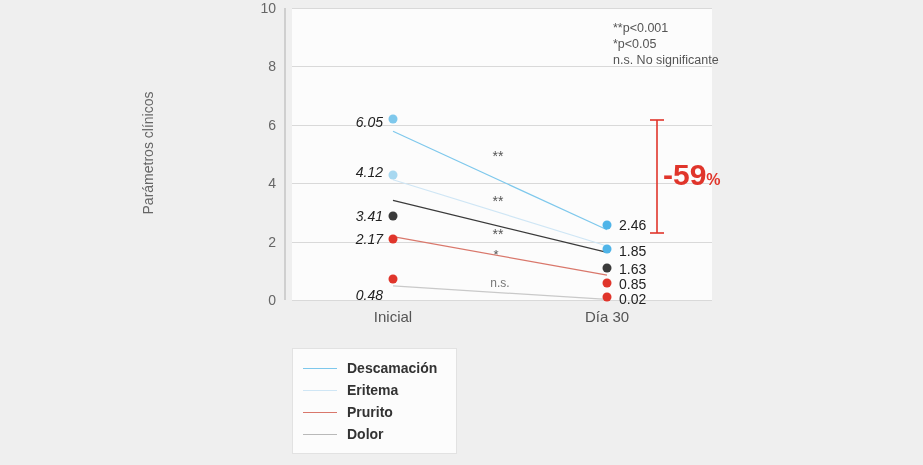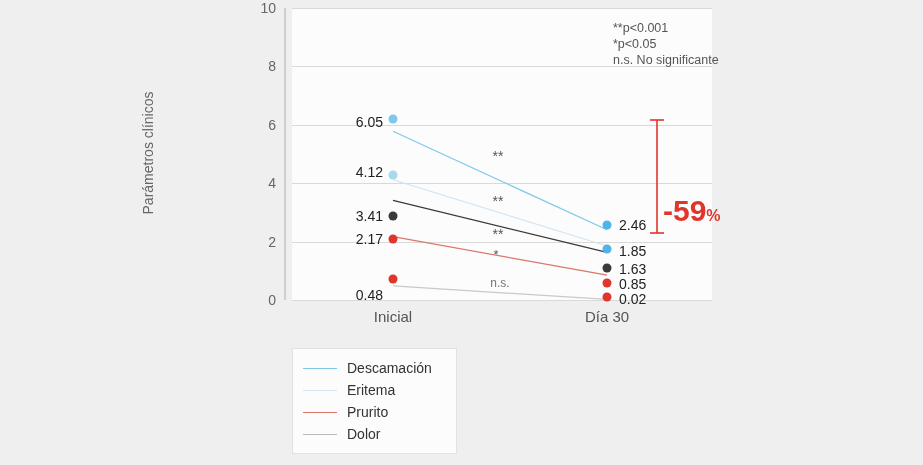--- a/index.html
+++ b/index.html
@@ -61,21 +61,21 @@
   
   .dot{
     position:absolute;width:9px;height:9px;border-radius:50%;
     transform:translate(-50%,-50%);
   }
   .val{
     position:absolute;font-size:14px;color:#222;
     transform:translateY(-50%);
     white-space:nowrap;
   }
-  .val.left{text-align:right;transform:translate(-100%,-50%);}
+  .val.left{text-align:right;transform:translate(-100%,-50%);font-style:italic;}
   .sig{
     position:absolute;font-size:13px;color:#555;
     transform:translate(-50%,-50%);
     white-space:nowrap;
   }
   .note{
     position:absolute;
     font-size:12.5px;color:#555;
     line-height:16px;
     white-space:pre-line;
@@ -89,21 +89,21 @@
   
   .legend{
     position:absolute;
     left:292px;top:348px;width:165px;
     background:#fcfcfc;
     border:1px solid #e2e2e2;
     padding:8px 10px 8px 10px;
     box-sizing:border-box;
   }
   .legend-row{
-    display:flex;align-items:center;height:22px;
+    display:flex;align-items:center;height:22px;font-weight:bold;
   }
   .legend-line{
     width:34px;height:0;border-top:1.6px solid #000;margin-right:10px;flex:0 0 auto;
   }
   .legend-label{font-size:14px;color:#333;}
   svg.lines{position:absolute;left:0;top:0;width:923px;height:465px;pointer-events:none;}
 </style>
 </head>
 <body>
 
@@ -177,21 +177,21 @@
   <div class="sig" style="left:498px;top:156px;font-size:14px;">**</div>
   <div class="sig" style="left:498px;top:201px;font-size:14px;">**</div>
   <div class="sig" style="left:498px;top:234px;font-size:14px;">**</div>
   <div class="sig" style="left:496px;top:254px;font-size:13px;">*</div>
   <div class="sig" style="left:500px;top:283px;font-size:12px;color:#777;">n.s.</div>
 
   <div class="note" style="left:613px;top:20px;">**p&lt;0.001
 *p&lt;0.05
 n.s. No significante</div>
 
-  <div class="pct" style="left:663px;top:158px;margin-top:36px;"><span>-59</span><span class="sm">%</span></div>
+  <div class="pct" style="left:663px;top:158px;"><span>-59</span><span class="sm">%</span></div>
 
   <div class="xlabel" style="left:393px;">Inicial</div>
   <div class="xlabel" style="left:607px;">Día 30</div>
 
   <div class="legend">
     <div class="legend-row">
       <div class="legend-line" style="border-top-color:#7ec8ec;"></div>
       <div class="legend-label">Descamación</div>
     </div>
     <div class="legend-row">

